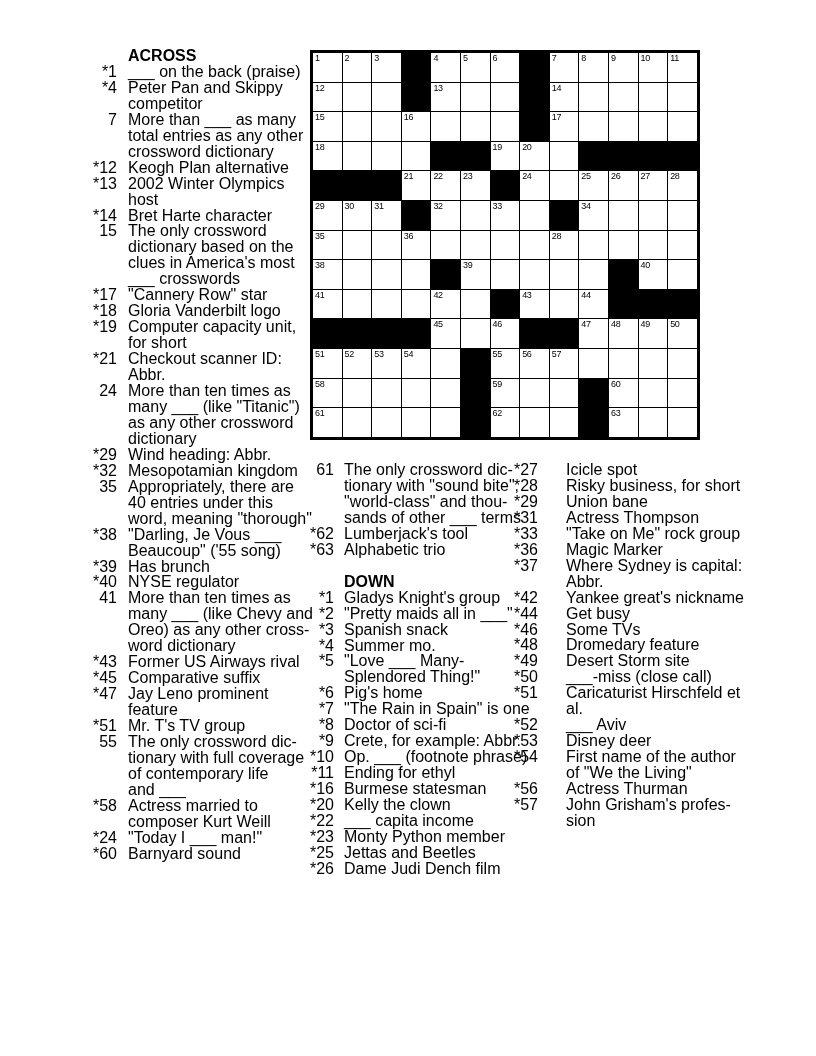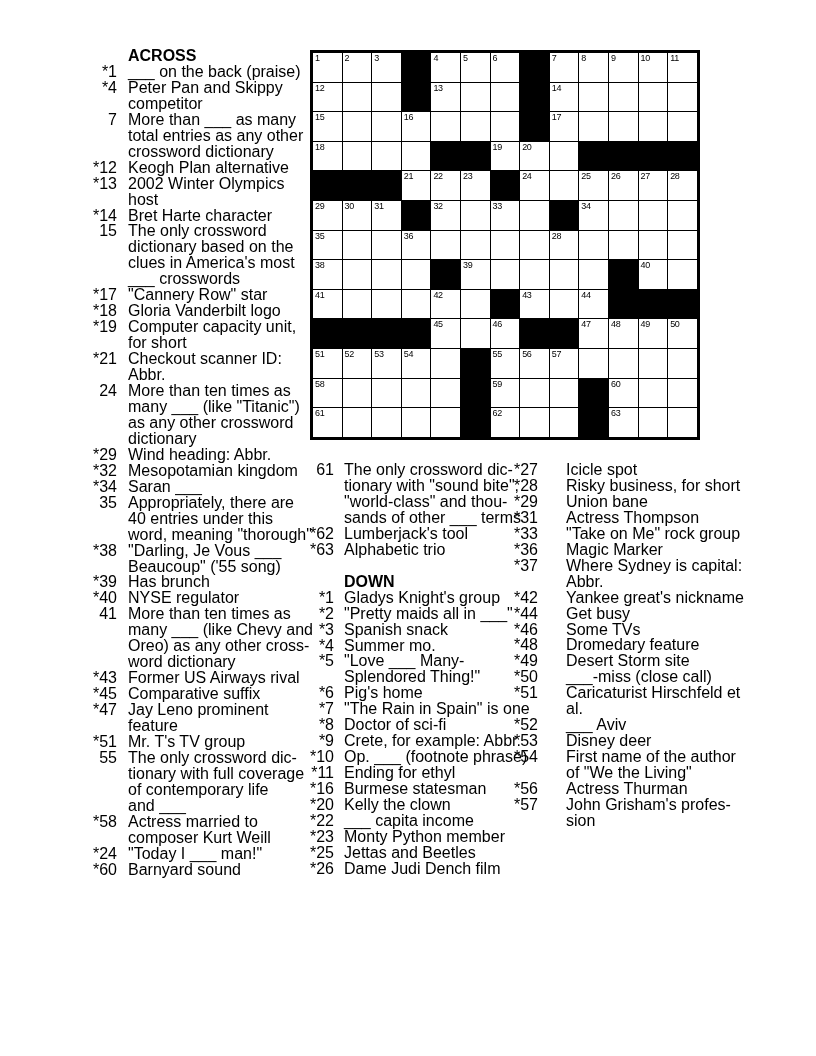--- a/index.html
+++ b/index.html
@@ -415,24 +415,20 @@
         </div>
         <div class="clue">
           <div class="clue-num">*29</div>
           <div class="clue-text">Wind heading: Abbr.</div>
         </div>
         <div class="clue">
           <div class="clue-num">*32</div>
           <div class="clue-text">Mesopotamian kingdom</div>
         </div>
         <div class="clue">
-          <div class="clue-num">*34</div>
-          <div class="clue-text">Saran ___</div>
-        </div>
-        <div class="clue">
           <div class="clue-num">35</div>
           <div class="clue-text">Appropriately, there are
 40 entries under this
 word, meaning "thorough"</div>
         </div>
         <div class="clue">
           <div class="clue-num">*38</div>
           <div class="clue-text">"Darling, Je Vous ___
 Beaucoup" ('55 song)</div>
         </div>

